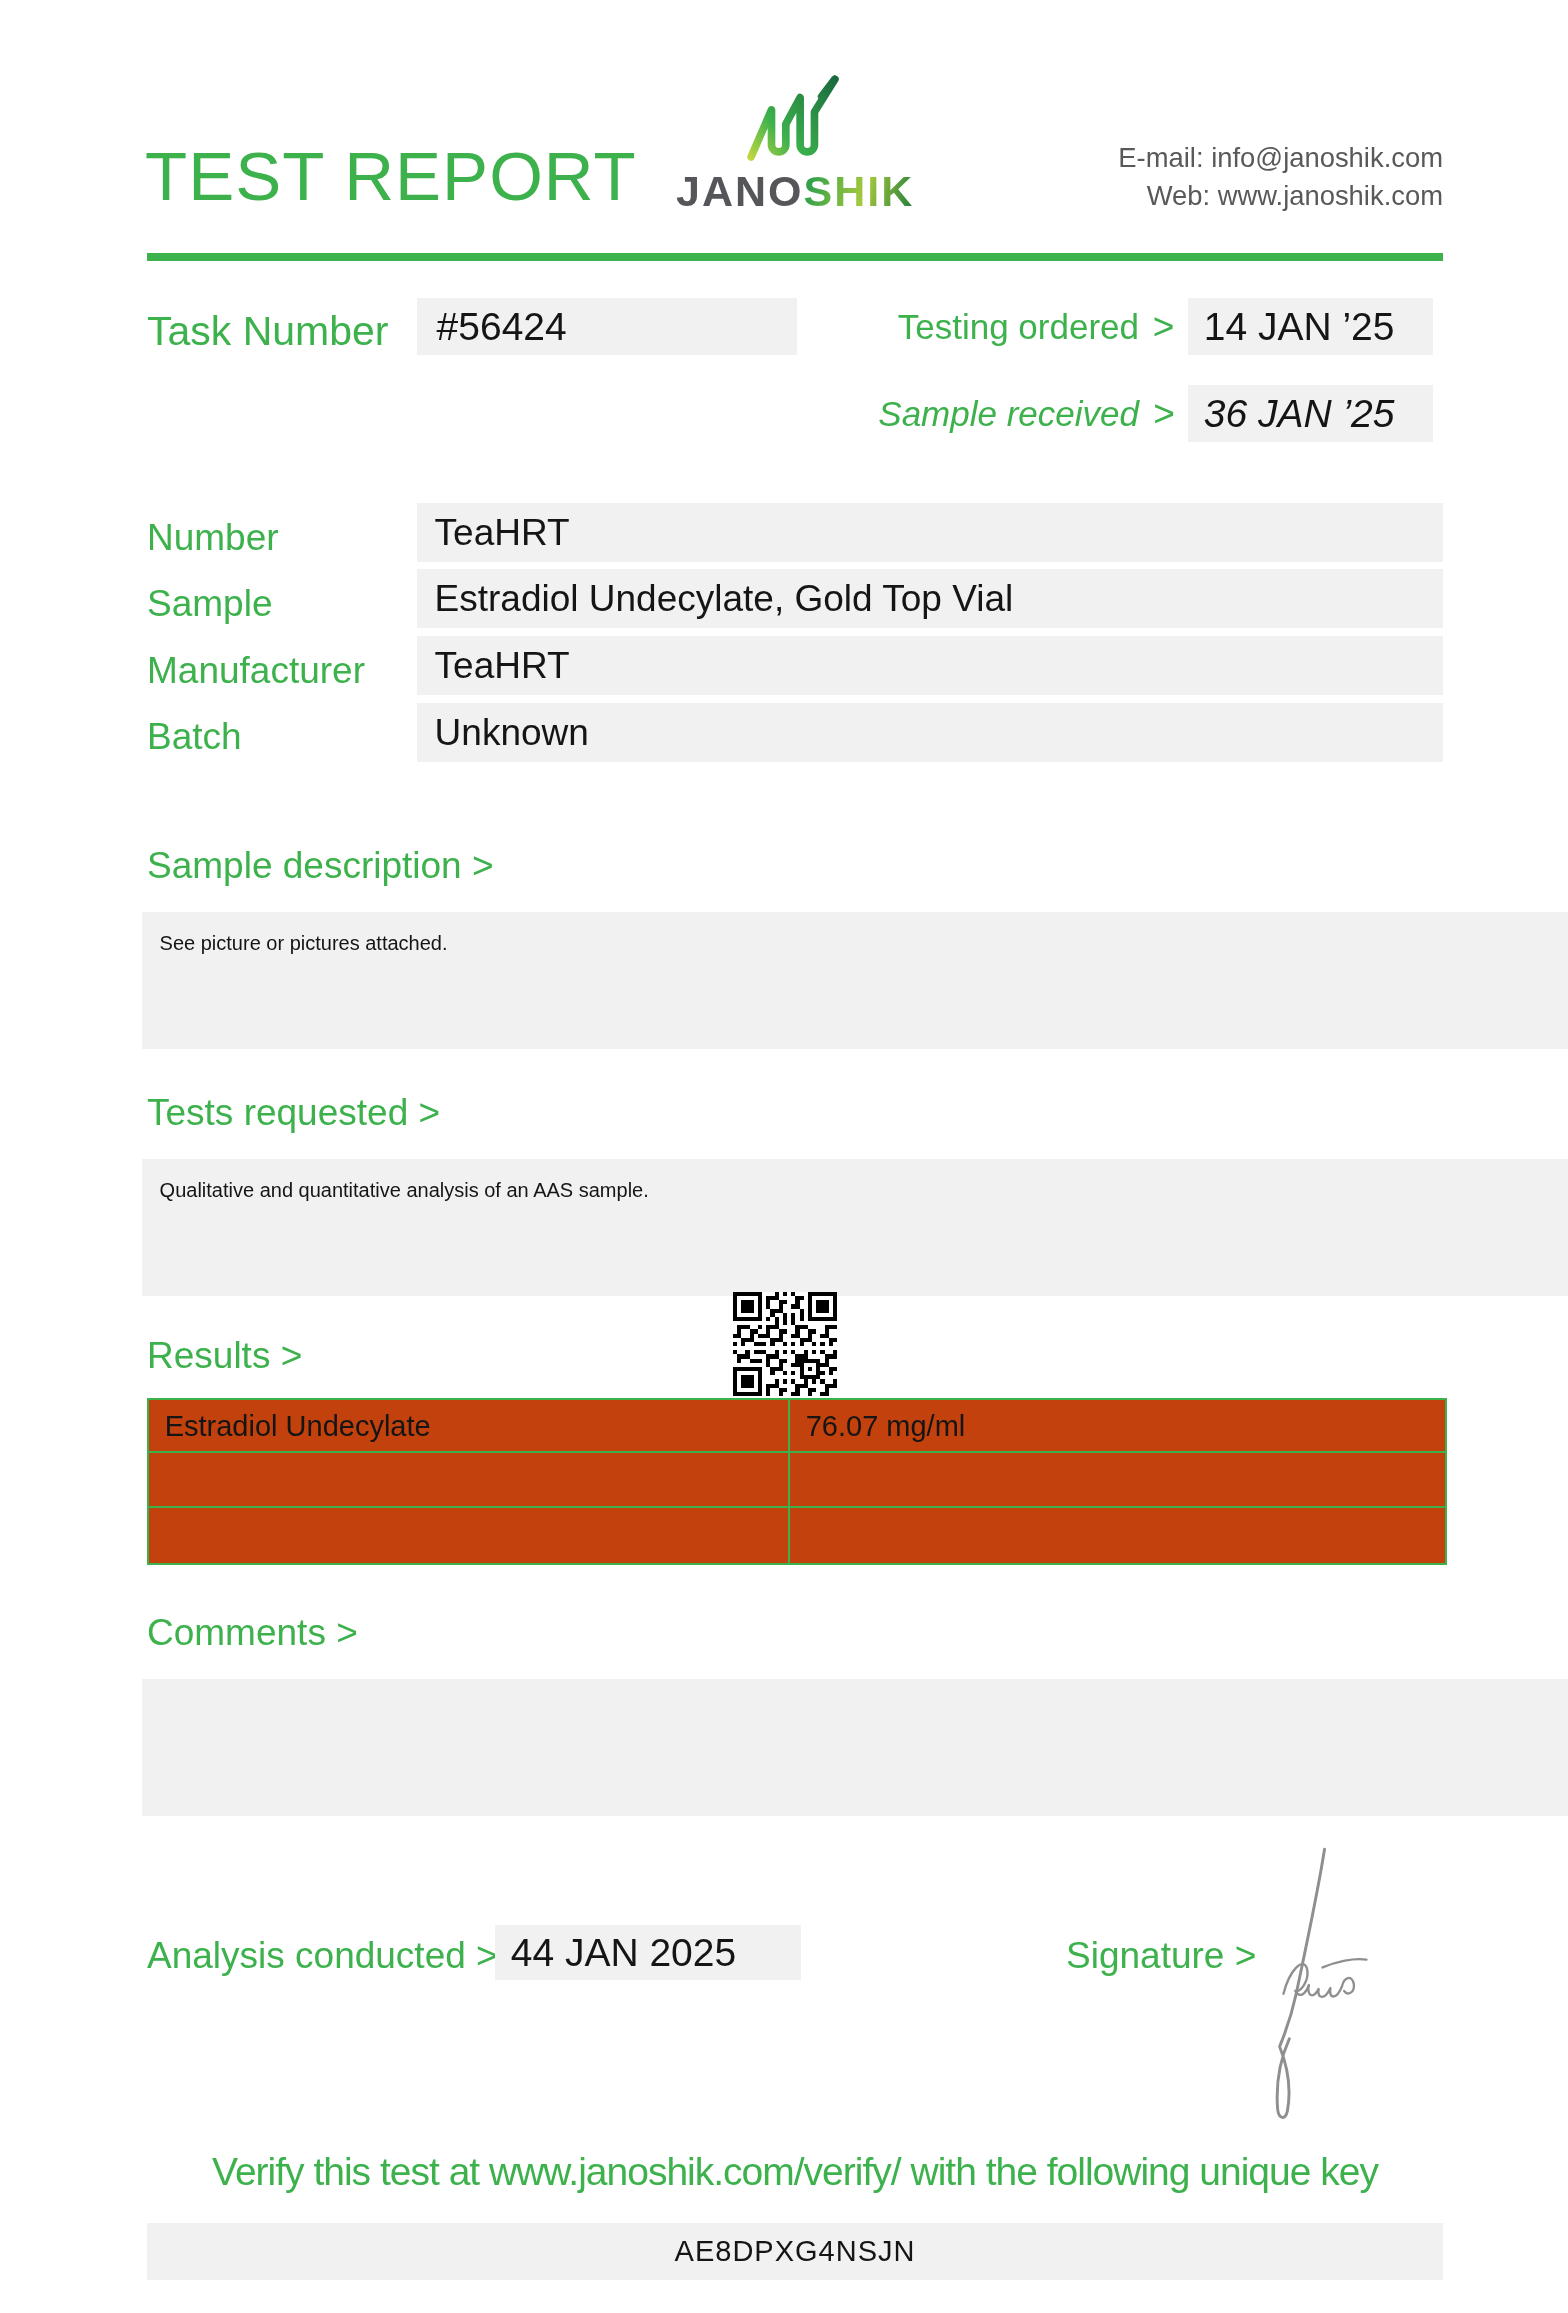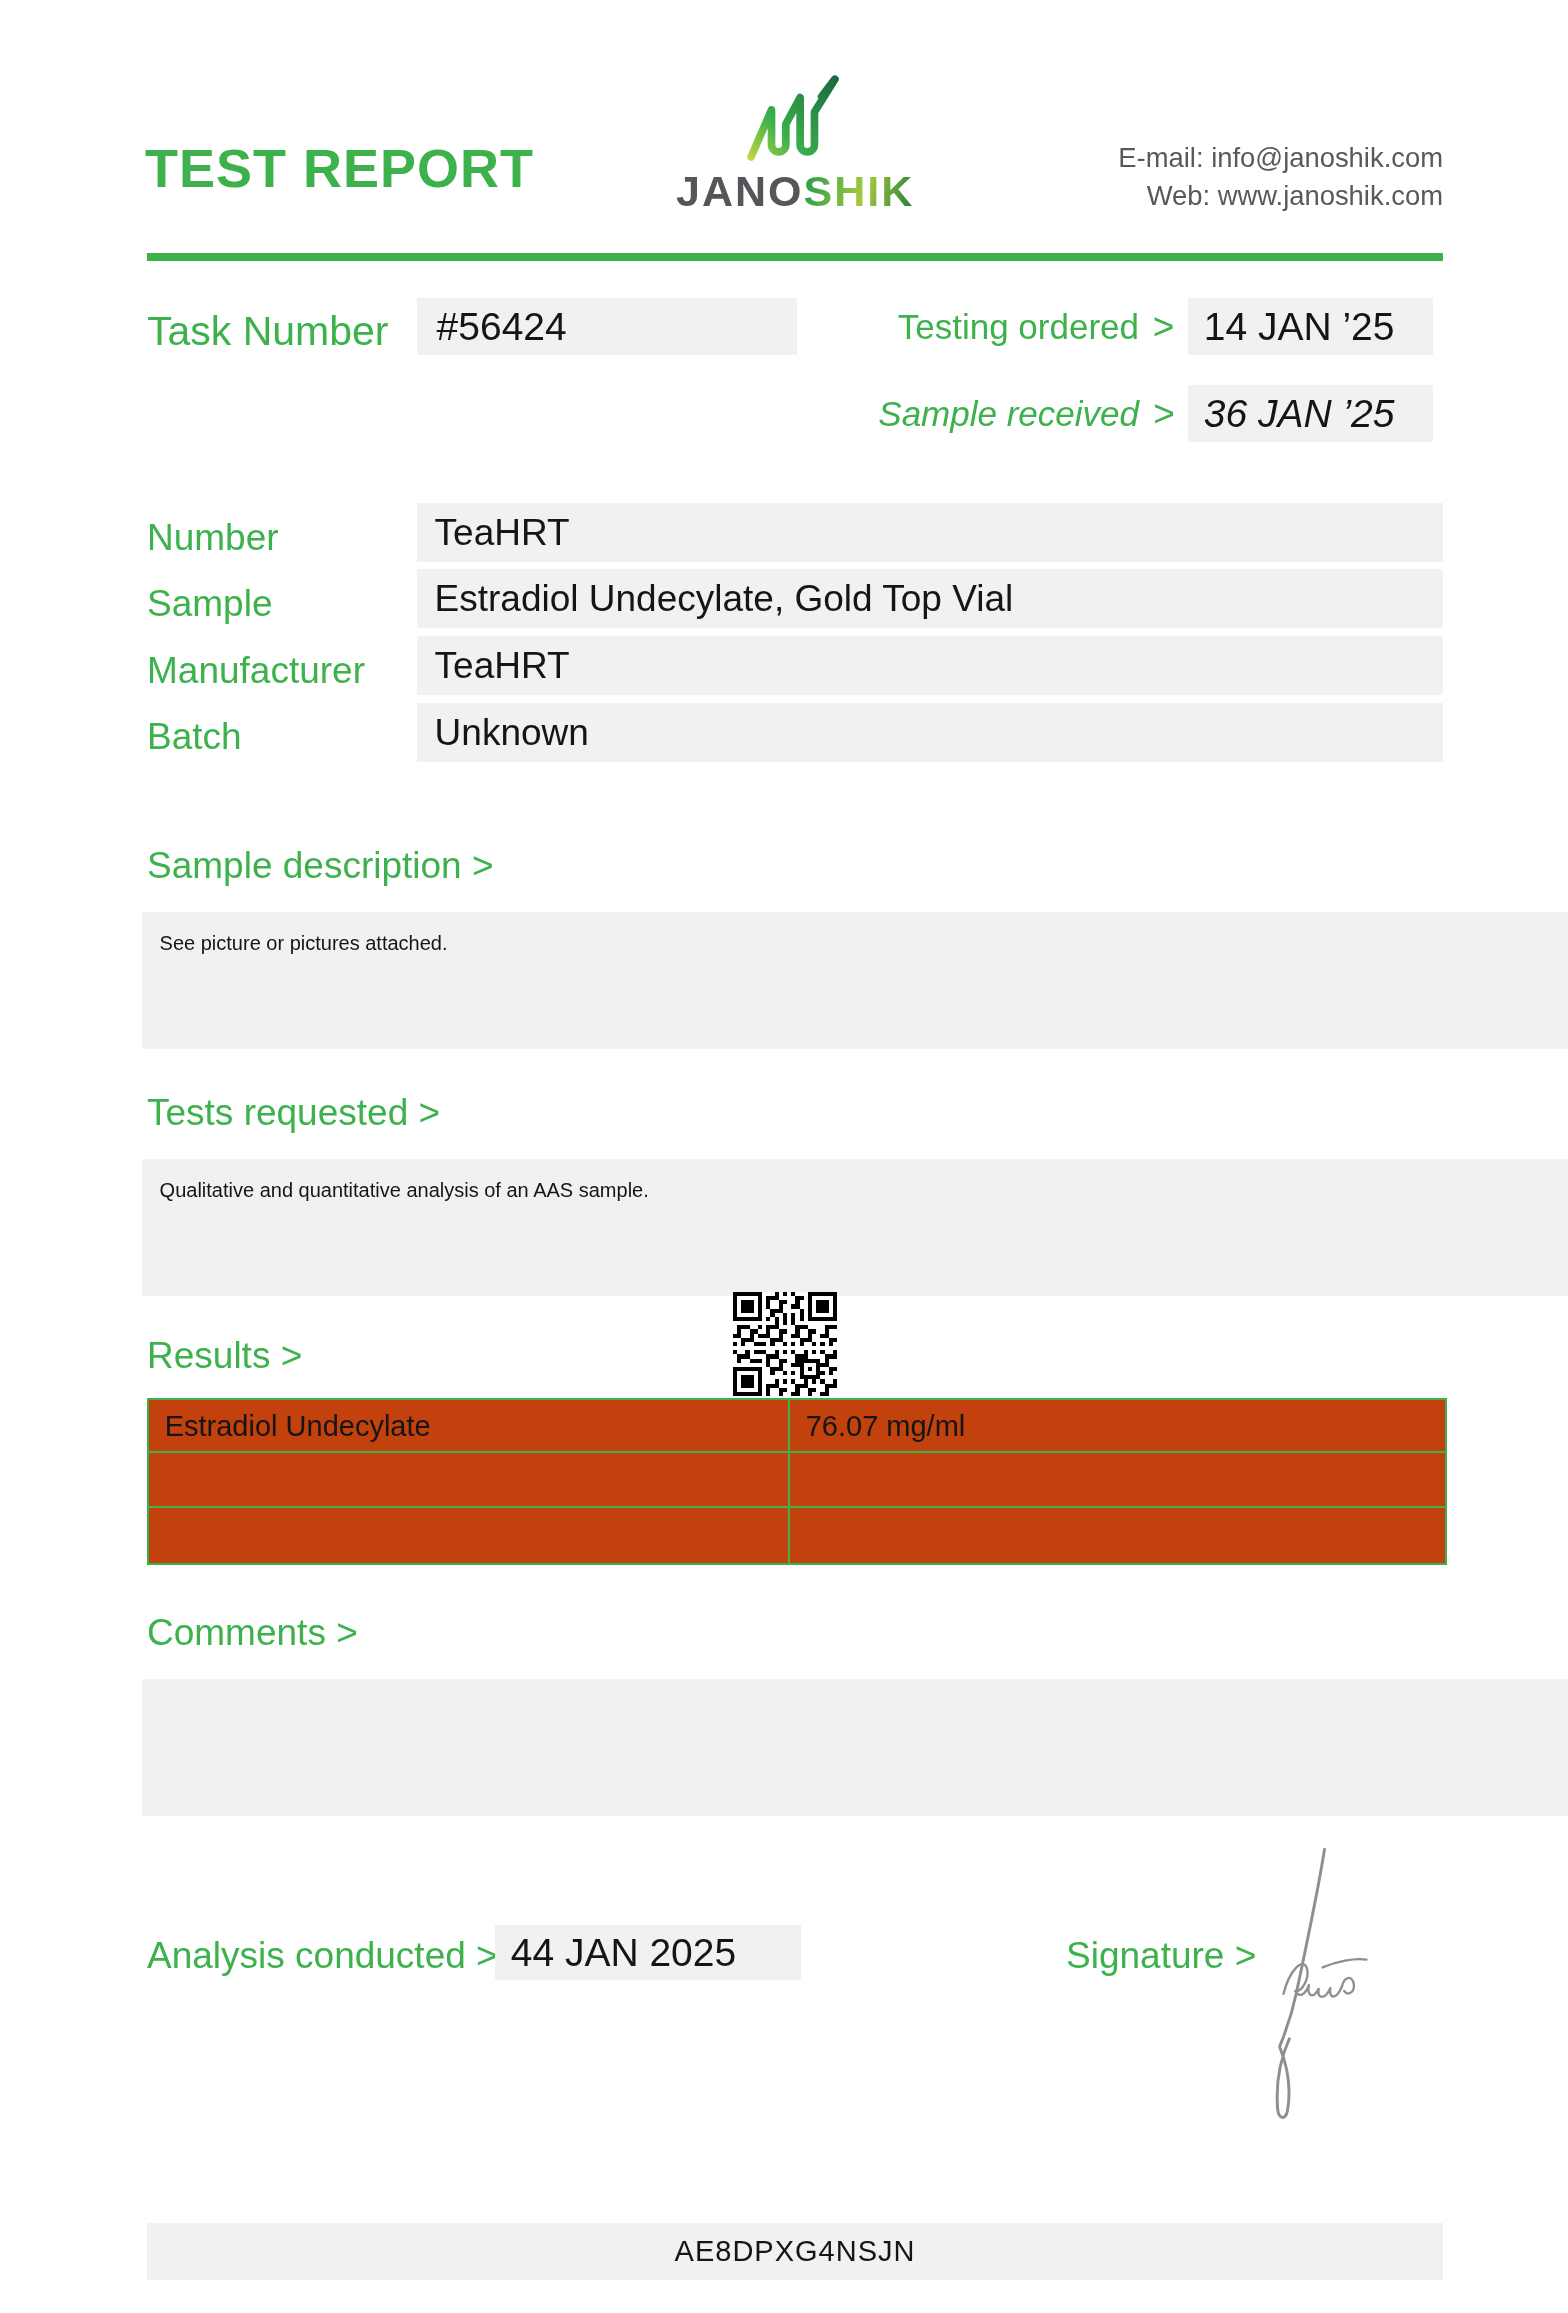--- a/index.html
+++ b/index.html
@@ -9,23 +9,23 @@
     background:#ffffff;
     font-family:"Liberation Sans","DejaVu Sans",sans-serif;
     color:#151515;
     overflow:hidden;
   }
   .abs{position:absolute;}
 
   
   .title{
     left:145px;top:137px;
-    font-size:54px;letter-spacing:1px;
+    font-size:69px;letter-spacing:1px;
     color:var(--green);
-    font-weight:700;
+    font-weight:400;
     white-space:nowrap;
     text-align:center;
   }
   .logo-wrap{left:676px;top:71px;width:235px;text-align:center;}
   .logo-icon{display:block;margin:0 auto;}
   .logo-text{
     margin-top:5.9px;
     font-size:43px;font-weight:700;letter-spacing:2px;
     white-space:nowrap;
   }
@@ -409,16 +409,17 @@
   <div class="abs signature-label">Signature &gt;</div>
 
   <svg class="abs signature-svg" width="127" height="294" viewBox="0 0 130 300">
     <g fill="none" stroke="#8f8f8f" stroke-linecap="round" stroke-linejoin="round">
       <path stroke-width="3" d="M64 10 C57 55 44 115 35 158 C29 186 22 202 18 212 C26 232 30 256 26 278 C24 288 17 286 16 276 C14 250 19 224 28 204"></path>
       <path stroke-width="2.4" d="M22 158 C28 134 42 120 46 132 C49 143 40 157 34 155 C38 162 44 160 48 149 C46 160 52 164 58 153 C56 163 64 165 70 152 C68 163 76 165 82 150 C84 141 92 138 94 148 C95 156 88 161 84 155"></path>
       <path stroke-width="2.4" d="M62 131 C76 125 94 121 107 123"></path>
     </g>
   </svg>
 
+  <div class="abs verify-line">Verify this test at www.janoshik.com/verify/ with the following unique key</div>
   <div class="abs key-box">AE8DPXG4NSJN</div>
 
 </div>
 
 
 </body></html>

